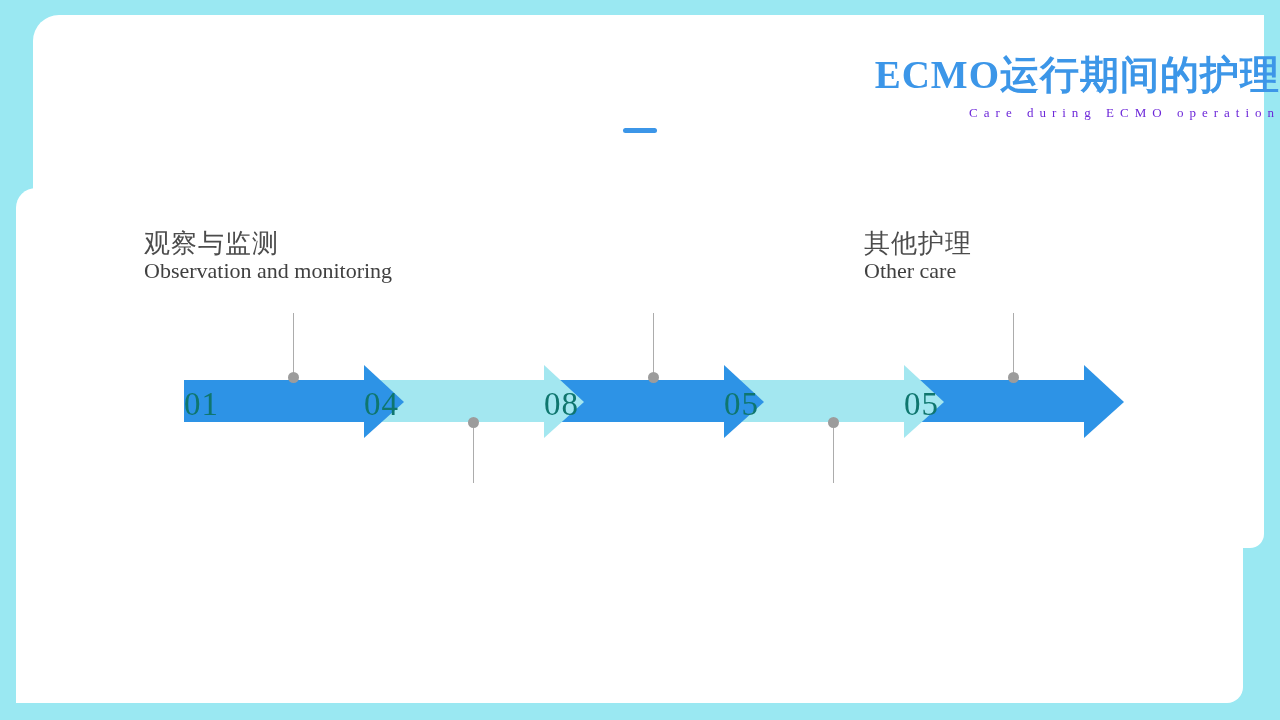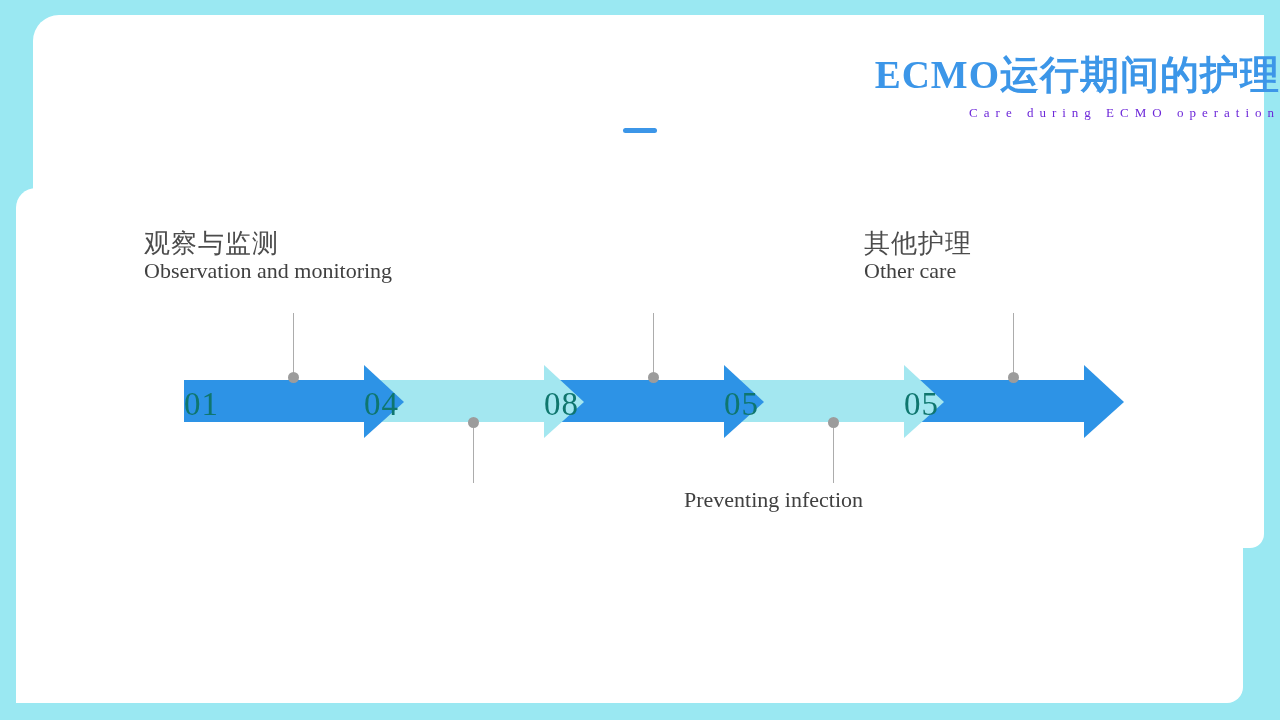--- a/index.html
+++ b/index.html
@@ -102,21 +102,20 @@
     <div class="labels">
     </div>
     <div class="vline"></div>
     <div class="dot"></div>
     <div class="bar"></div>
     <div class="head"></div>
     <div class="num">08</div>
   </div>
     <div class="step light below">
     <div class="labels">
-      <div class="lbl-en">Preventing infection</div>
     </div>
     <div class="vline"></div>
     <div class="dot"></div>
     <div class="bar"></div>
     <div class="head"></div>
     <div class="num">05</div>
   </div>
     <div class="step dark above">
     <div class="labels">
       <div class="lbl-zh">其他护理</div>

